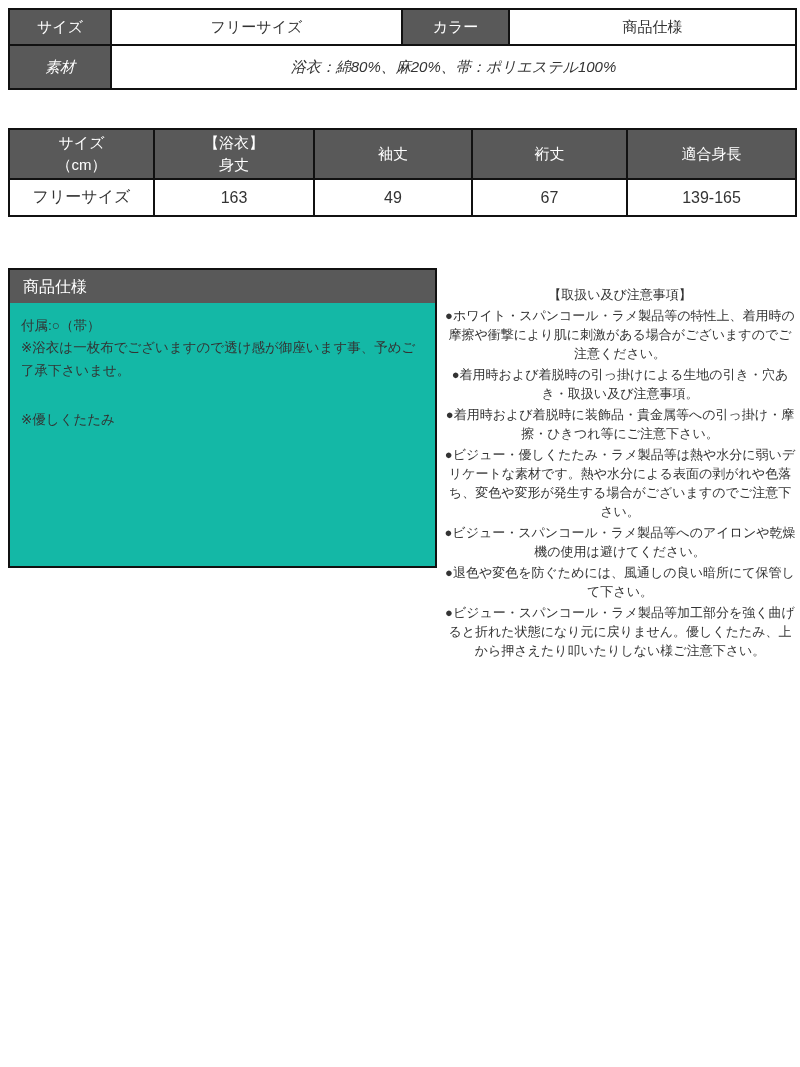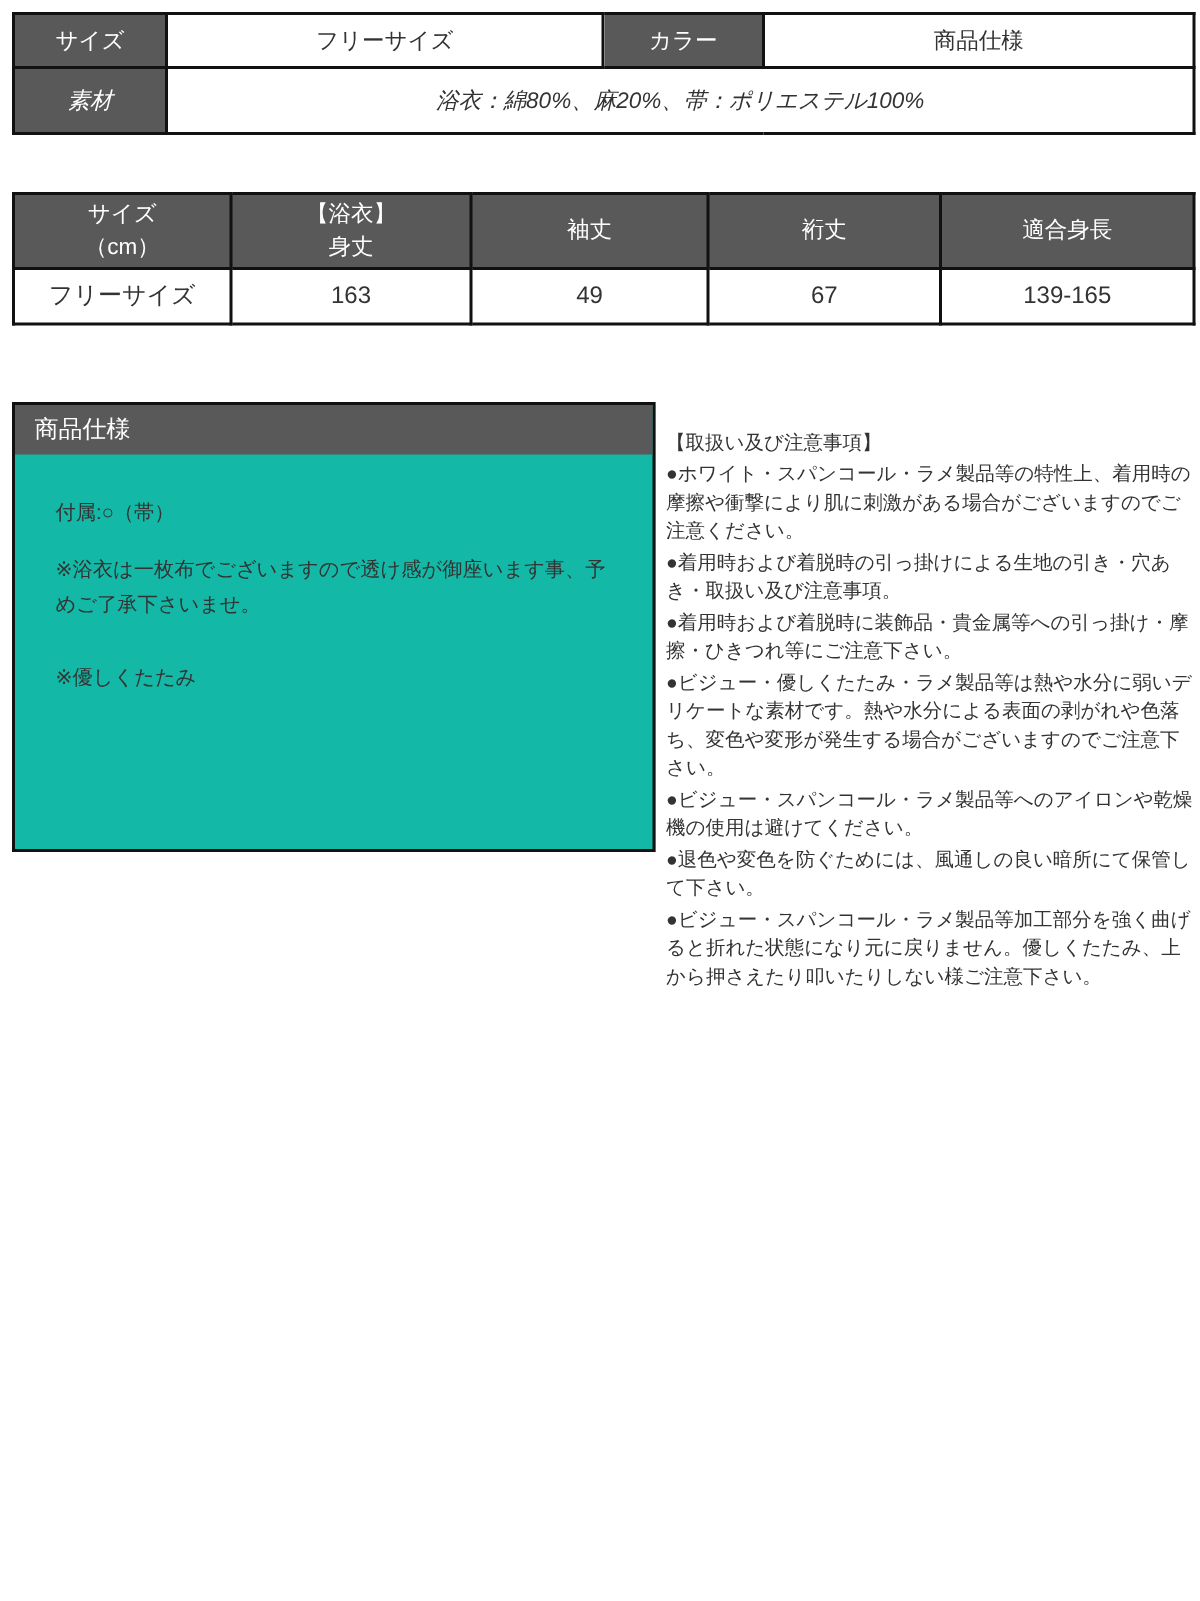--- a/index.html
+++ b/index.html
@@ -38,27 +38,27 @@
     position:absolute; left:8px; top:268px; width:429px; height:300px;
     border:2px solid #111111; background:#14b8a6;
   }
   .specbox-title {
     height:33px; background:#595959; color:#ffffff;
     font-size:16px; line-height:33px; padding-left:13px;
   }
   .specbox-body {
     padding:12px 11px; font-size:13.5px; line-height:1.65; color:#333333;
   }
-  .specbox-body p { margin:16px; }
+  .specbox-body p { margin:0; }
   .specbox-body p.gap { margin-top:27px; }
 
   
   .notes {
     position:absolute; left:444px; top:285px; width:352px;
-    font-size:13px; line-height:19px; color:#333333;
+    font-size:13px; line-height:19px; color:#333333;text-align:center;
   }
   .notes p { margin:0 0 2px 0; }
 </style>
 </head>
 <body>
 
 <div>
 
   <table class="t1">
     <colgroup>

